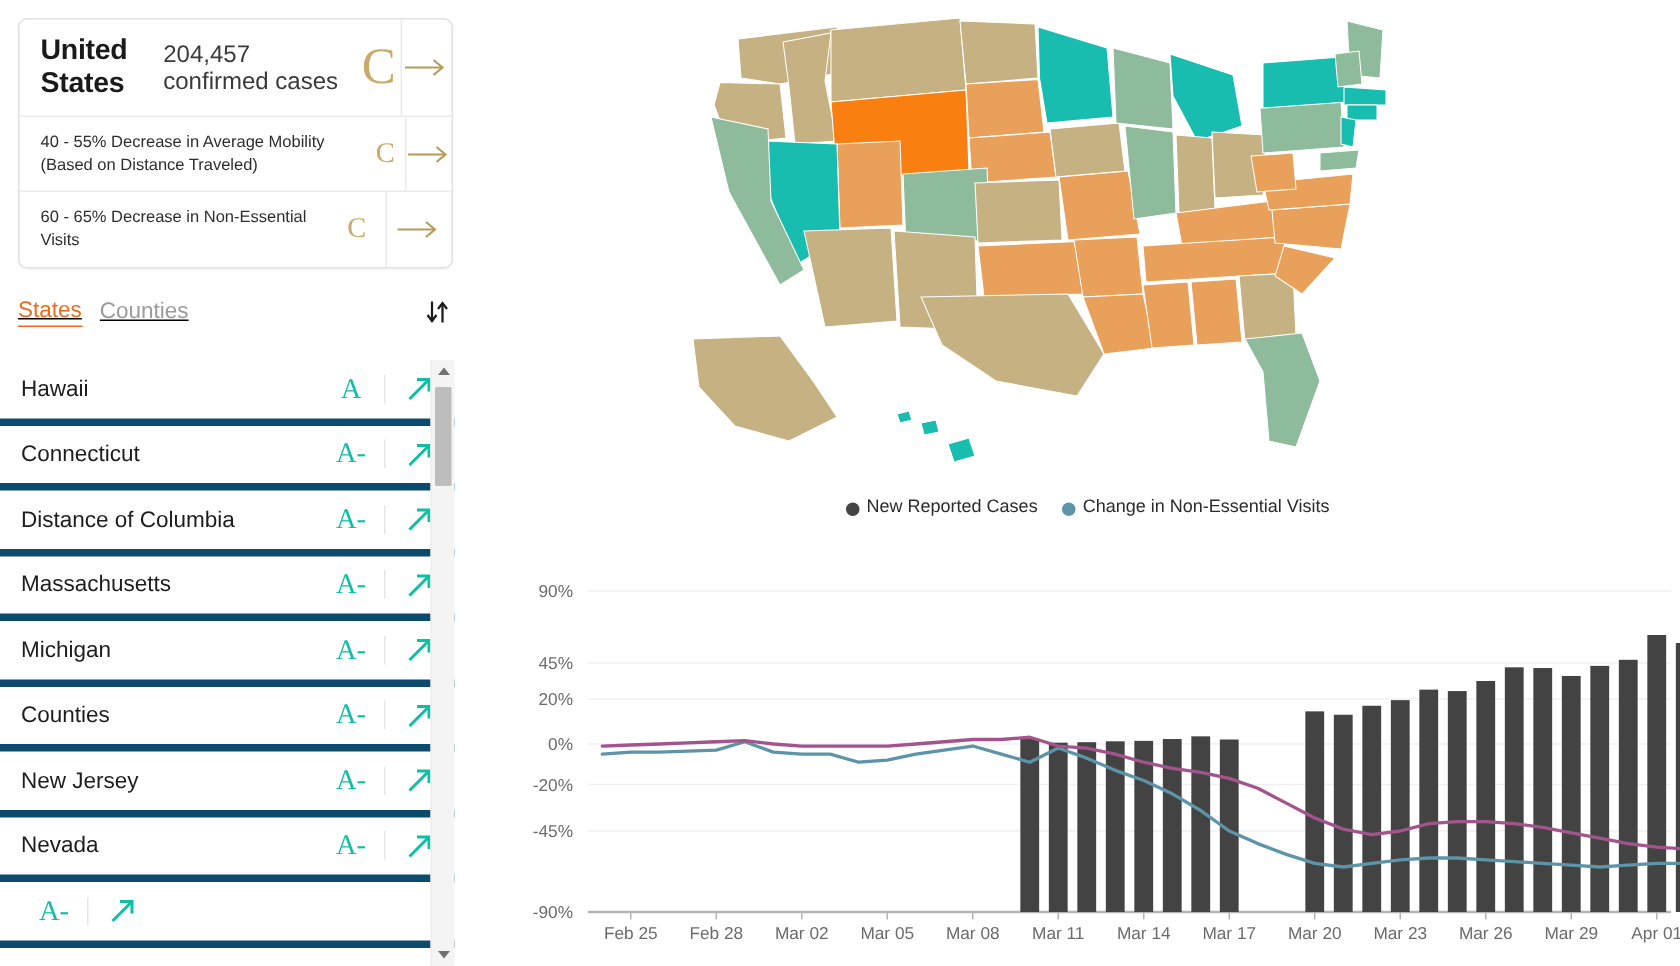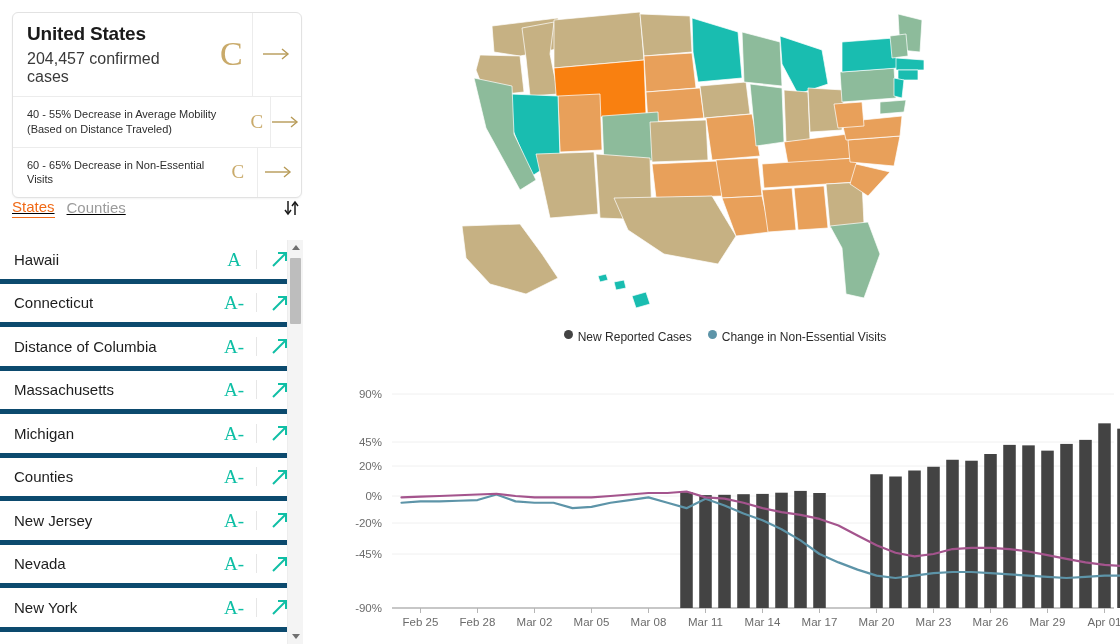--- a/index.html
+++ b/index.html
@@ -23,21 +23,21 @@
     border-radius: 6px;
     background: #fff;
     box-shadow: 0 1px 2px rgba(0,0,0,0.05);
     box-sizing: border-box;
   }
   .sc-row {
     display: flex; align-items: stretch;
     min-height: 46px;
   }
   .sc-row + .sc-row { border-top: 1px solid #ececec; }
-  .sc-text { flex: 1 1 auto; padding: 10px 6px 10px 14px; display: flex; flex-direction: column; justify-content: center; }
+  .sc-text { flex: 1 1 auto; padding: 10px 6px 10px 14px; display: flex; justify-content: center; }
   .sc-title { font-size: 19px; font-weight: bold; color: #1a1a1a; letter-spacing: -0.2px; line-height: 1.15; }
   .sc-sub { font-size: 16px; color: #3a3a3a; margin-top: 5px; }
   .sc-desc { font-size: 11px; color: #2d2d2d; line-height: 1.35; }
   .sc-grade {
     width: 42px; display: flex; align-items: center; justify-content: center;
     color: #c9aa6a; font-family: "Liberation Serif", serif;
   }
   .sc-grade.big { font-size: 34px; font-weight: 400; }
   .sc-grade.small { font-size: 19px; font-weight: 400; }
   .sc-arrow {
@@ -104,21 +104,21 @@
   
   #map-area { position: absolute; left: 330px; top: 0; width: 790px; height: 320px; }
   #map-svg { position: absolute; left: 120px; top: 8px; }
 
   
   #legend-row {
     position: absolute; left: 330px; top: 330px; width: 790px;
     display: flex; align-items: center; justify-content: center;
     font-size: 12px; color: #2b2b2b;
   }
-  .leg-item { display: flex; align-items: flex-start; margin: 0 8px; white-space: nowrap; }
+  .leg-item { display: flex; align-items: flex-end; margin: 0 8px; white-space: nowrap; }
   .leg-dot { width: 9px; height: 9px; border-radius: 50%; margin-right: 5px; display:inline-block; }
 
   #chart-area { position: absolute; left: 332px; top: 380px; width: 790px; height: 264px; }
   #chart-svg { display: block; }
   .ax-label { font-size: 11.5px; fill: #6b6b6b; font-family: "Liberation Sans", sans-serif; }
 </style>
 </head>
 <body>
 
 <div id="app">
@@ -258,21 +258,20 @@
             <div class="li-name">Nevada</div>
             <div class="li-grade">A-</div>
             <div class="li-arrow">
               <svg width="20" height="20" viewBox="0 0 20 20">
                 <line x1="3" y1="17" x2="16" y2="4" stroke="#0fbfa5" stroke-width="2"></line>
                 <polyline points="8,4 16,4 16,12" fill="none" stroke="#0fbfa5" stroke-width="2"></polyline>
               </svg>
             </div>
           </div>
           <div class="list-item">
-            <div class="li-name">New York</div>
             <div class="li-grade">A-</div>
             <div class="li-arrow">
               <svg width="20" height="20" viewBox="0 0 20 20">
                 <line x1="3" y1="17" x2="16" y2="4" stroke="#0fbfa5" stroke-width="2"></line>
                 <polyline points="8,4 16,4 16,12" fill="none" stroke="#0fbfa5" stroke-width="2"></polyline>
               </svg>
             </div>
           </div>
         </div>
     </div>

